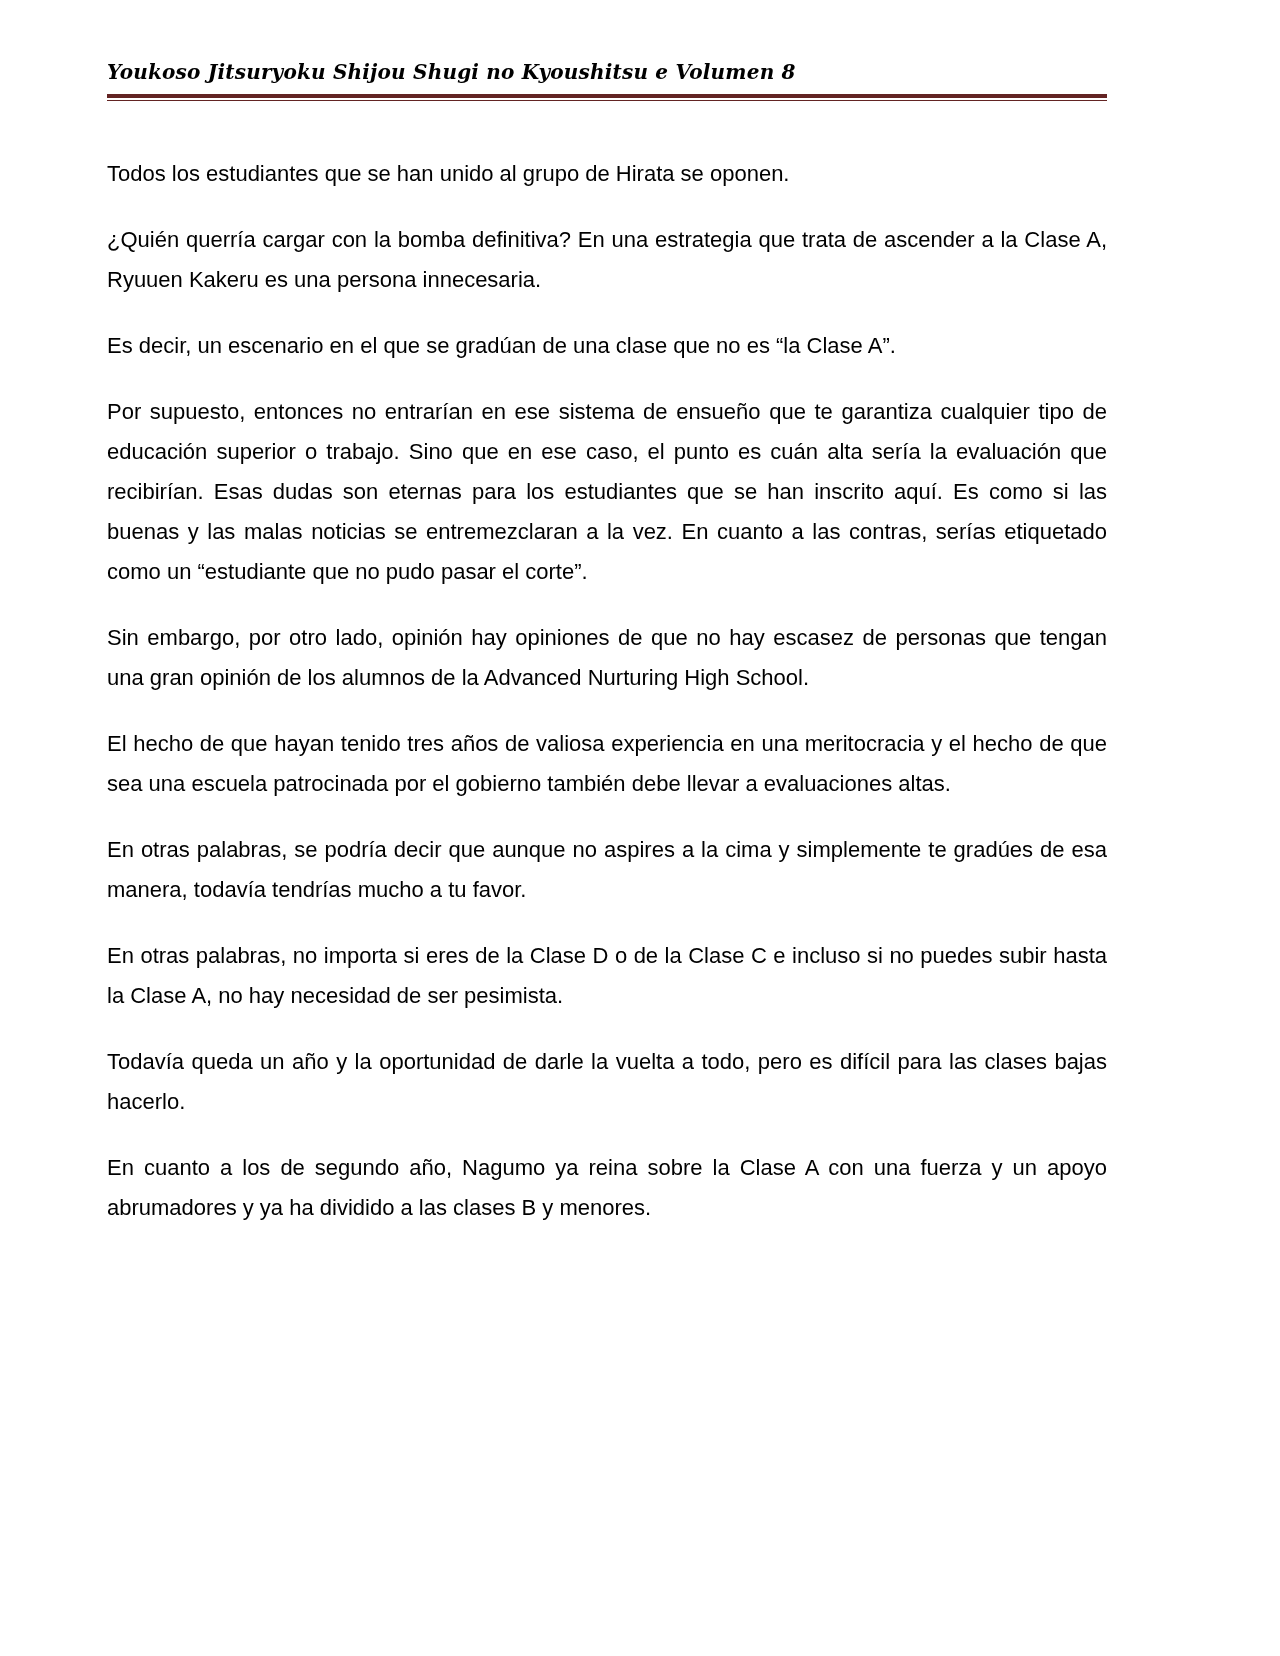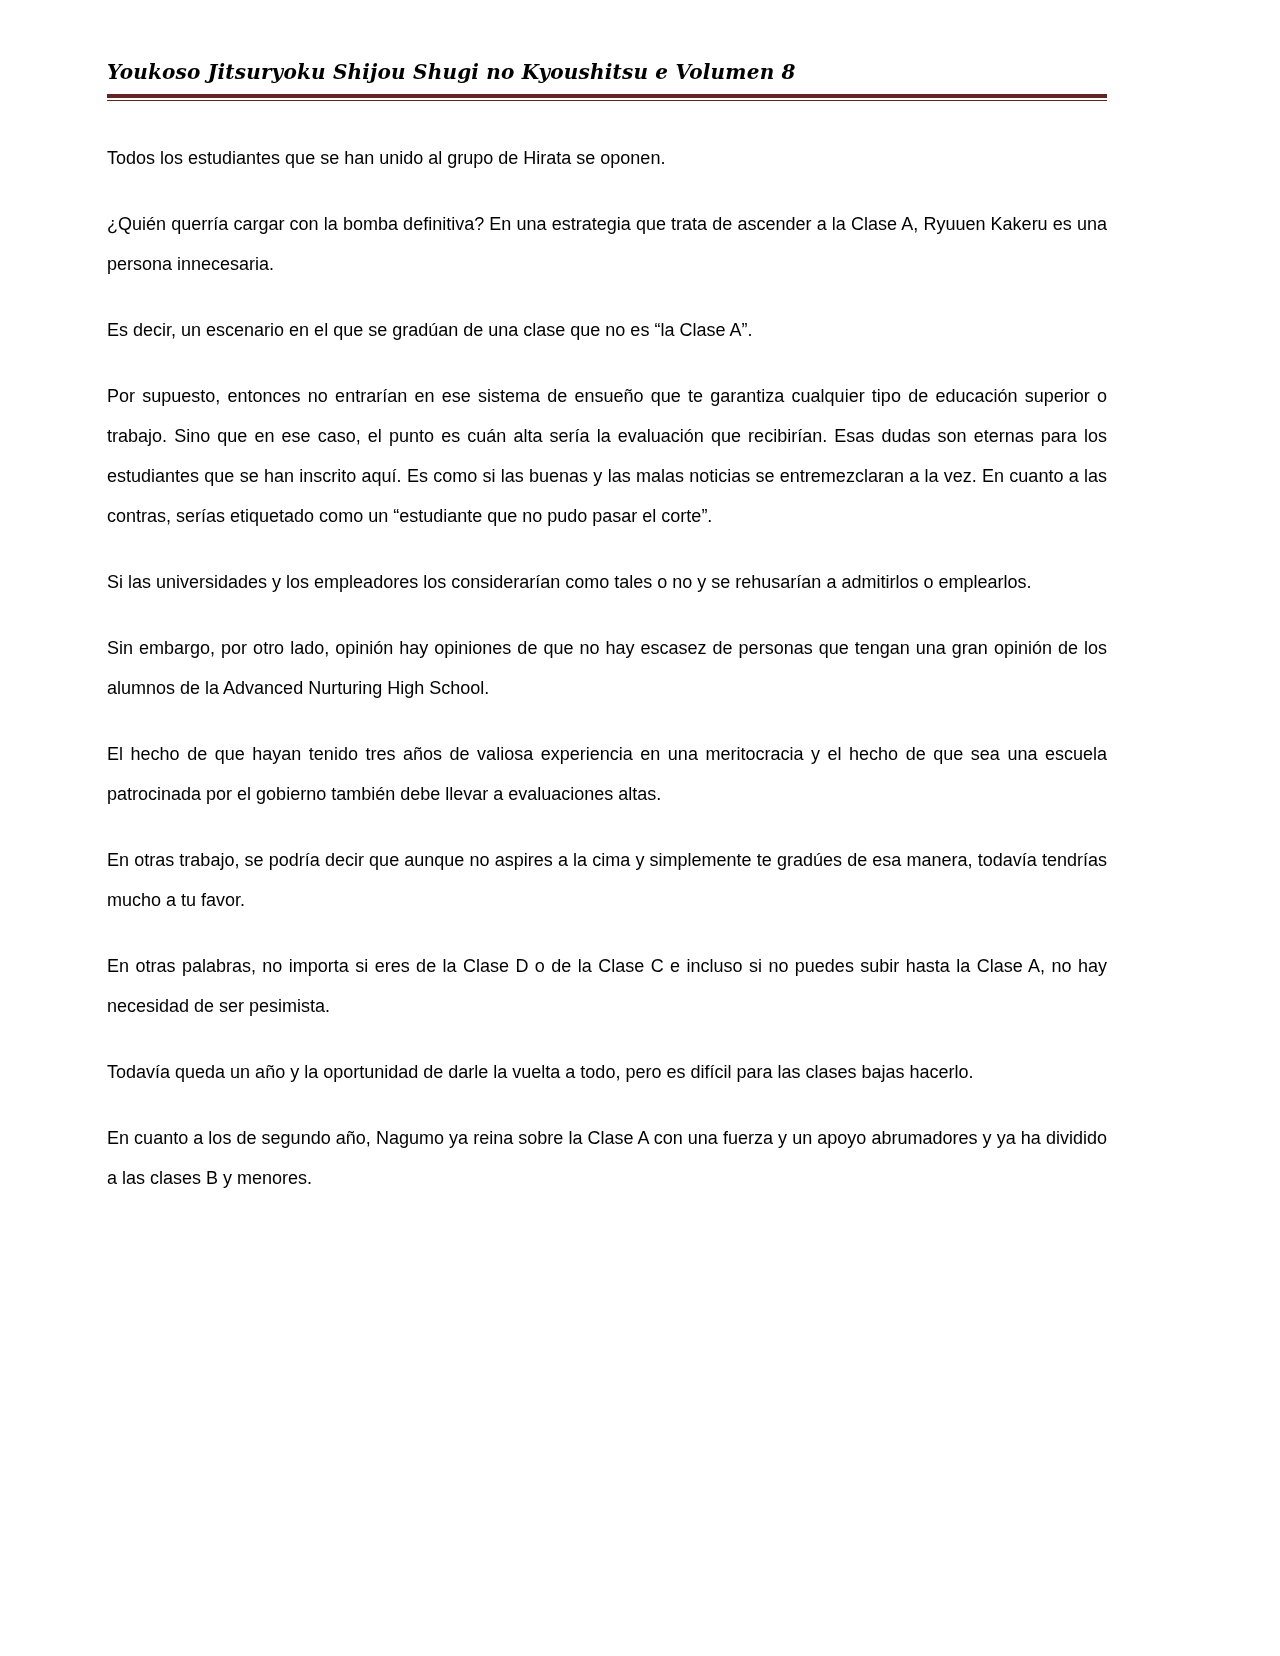--- a/index.html
+++ b/index.html
@@ -49,22 +49,22 @@
     border-top: 1.5px solid #632423;
     border-bottom: 4px solid #632423;
     padding-top: 2px;
     margin: 0;
   }
   
   .body-text {
     top: 138px;
   }
   .body-text p {
-    margin: 0 0 26px 0;
-    font-size: 18px;
+    margin: 16px 0 26px 0;
+    font-size: 22px;
     line-height: 40px;
     text-align: justify;
   }
   
   .footer {
     top: 1592px;
   }
   .footer-row {
     display: flex;
     justify-content: space-between;
@@ -84,23 +84,22 @@
   <div class="content-col header">
     <div class="header-title">Youkoso Jitsuryoku Shijou Shugi no Kyoushitsu e Volumen 8</div>
     <hr class="rule-thick-thin">
   </div>
 
   <div class="content-col body-text">
     <p>Todos los estudiantes que se han unido al grupo de Hirata se oponen.</p>
     <p>¿Quién querría cargar con la bomba definitiva? En una estrategia que trata de ascender a la Clase A, Ryuuen Kakeru es una persona innecesaria.</p>
     <p>Es decir, un escenario en el que se gradúan de una clase que no es “la Clase A”.</p>
     <p>Por supuesto, entonces no entrarían en ese sistema de ensueño que te garantiza cualquier tipo de educación superior o trabajo. Sino que en ese caso, el punto es cuán alta sería la evaluación que recibirían. Esas dudas son eternas para los estudiantes que se han inscrito aquí. Es como si las buenas y las malas noticias se entremezclaran a la vez. En cuanto a las contras, serías etiquetado como un “estudiante que no pudo pasar el corte”.</p>
-    <p>Si las universidades y los empleadores los considerarían como tales o no y se rehusarían a admitirlos o emplearlos.</p>
     <p>Sin embargo, por otro lado, opinión hay opiniones de que no hay escasez de personas que tengan una gran opinión de los alumnos de la Advanced Nurturing High School.</p>
     <p>El hecho de que hayan tenido tres años de valiosa experiencia en una meritocracia y el hecho de que sea una escuela patrocinada por el gobierno también debe llevar a evaluaciones altas.</p>
-    <p>En otras trabajo, se podría decir que aunque no aspires a la cima y simplemente te gradúes de esa manera, todavía tendrías mucho a tu favor.</p>
+    <p>En otras palabras, se podría decir que aunque no aspires a la cima y simplemente te gradúes de esa manera, todavía tendrías mucho a tu favor.</p>
     <p>En otras palabras, no importa si eres de la Clase D o de la Clase C e incluso si no puedes subir hasta la Clase A, no hay necesidad de ser pesimista.</p>
     <p>Todavía queda un año y la oportunidad de darle la vuelta a todo, pero es difícil para las clases bajas hacerlo.</p>
     <p>En cuanto a los de segundo año, Nagumo ya reina sobre la Clase A con una fuerza y un apoyo abrumadores y ya ha dividido a las clases B y menores.</p>
   </div>
 
 
 </div>
 
 </body></html>

